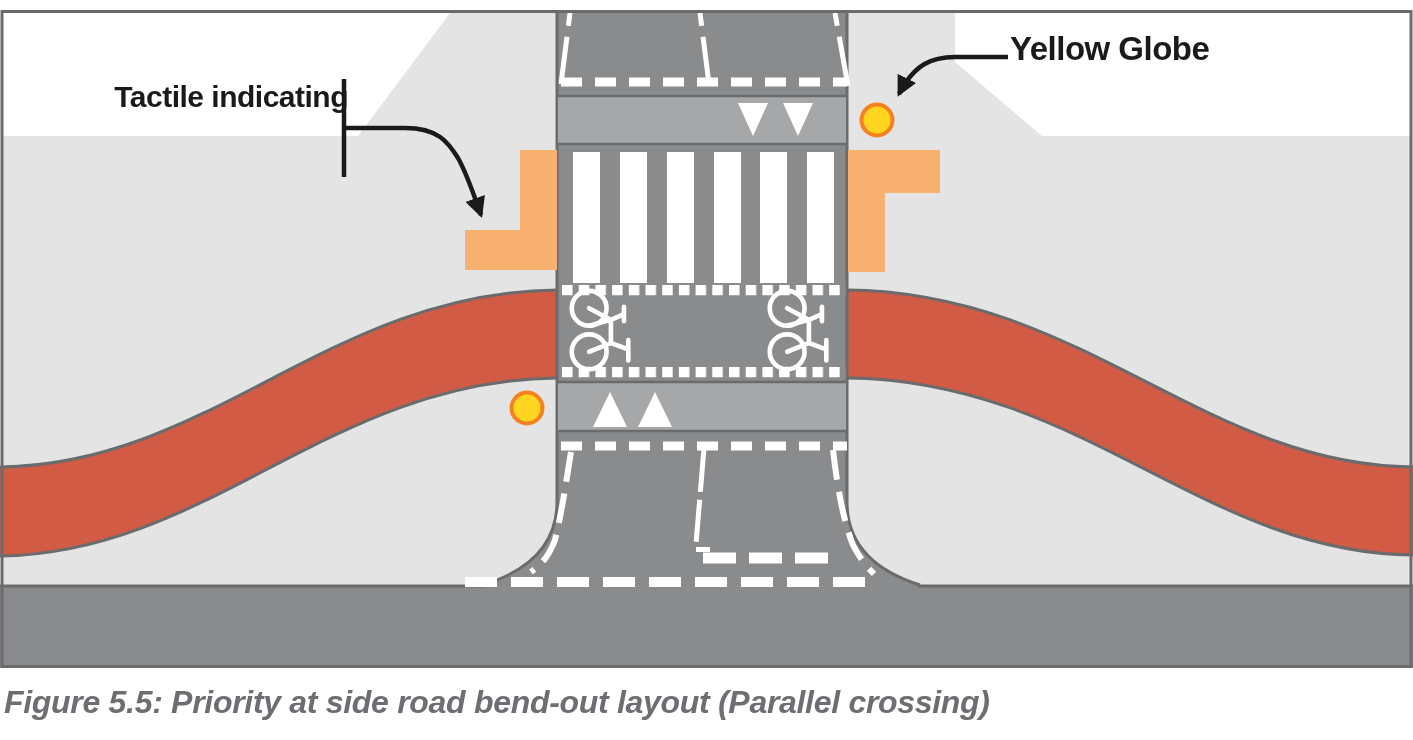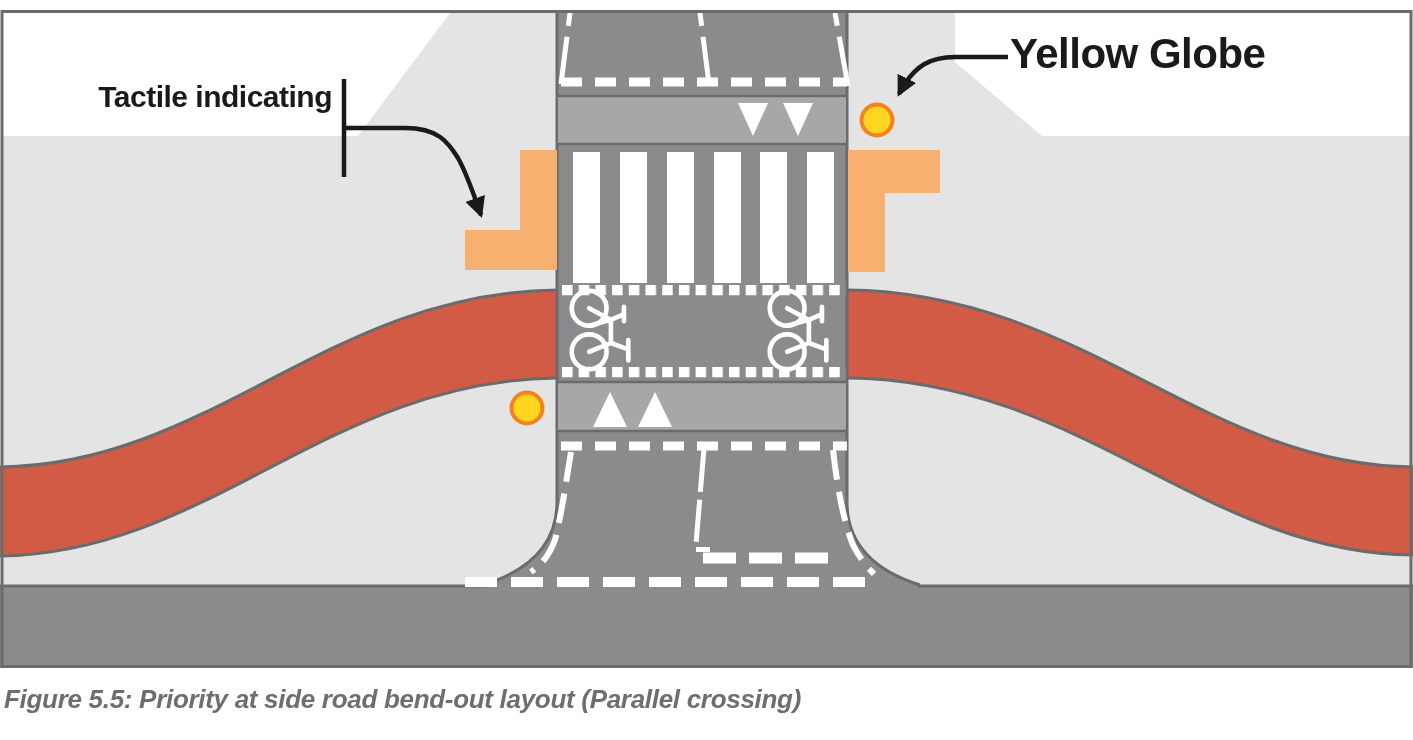--- a/index.html
+++ b/index.html
@@ -16,23 +16,23 @@
   .edge{stroke:var(--road_edge);fill:none;}
   .mk{fill:var(--marking);}
   .mk-line{stroke:var(--marking);fill:none;}
   .red{fill:var(--cycle_track_red);}
   .tactile{fill:var(--tactile_orange);}
   .globe{fill:var(--globe_yellow);stroke:var(--globe_ring);stroke-width:4;}
   .leader{stroke:var(--label_black);stroke-width:4.5;fill:none;}
   .arrowhead{fill:var(--label_black);}
 
   .label{position:absolute;color:var(--label_black);font-weight:600;letter-spacing:-0.5px;}
-  .label-tactile{left:0;top:78px;width:332px;text-align:right;font-size:30px;line-height:37px;}
-  .label-globe{left:1010px;top:30px;font-size:42px;}
-  .caption{position:absolute;left:4px;top:684px;font-size:26px;font-style:italic;font-weight:bold;
+  .label-tactile{left:16px;top:78px;width:332px;text-align:right;font-size:30px;line-height:37px;}
+  .label-globe{left:1010px;top:30px;font-size:33px;}
+  .caption{position:absolute;left:4px;top:684px;font-size:32px;font-style:italic;font-weight:bold;
            color:var(--caption_grey);letter-spacing:-0.3px;}
 </style>
 </head>
 <body>
 
 <div class="stage">
   <div class="frame">
     <svg width="1413" height="668" viewBox="0 0 1413 668">
       <defs>
         <pattern id="dotsA" patternUnits="userSpaceOnUse" x="562" y="285" width="16.7" height="11">

